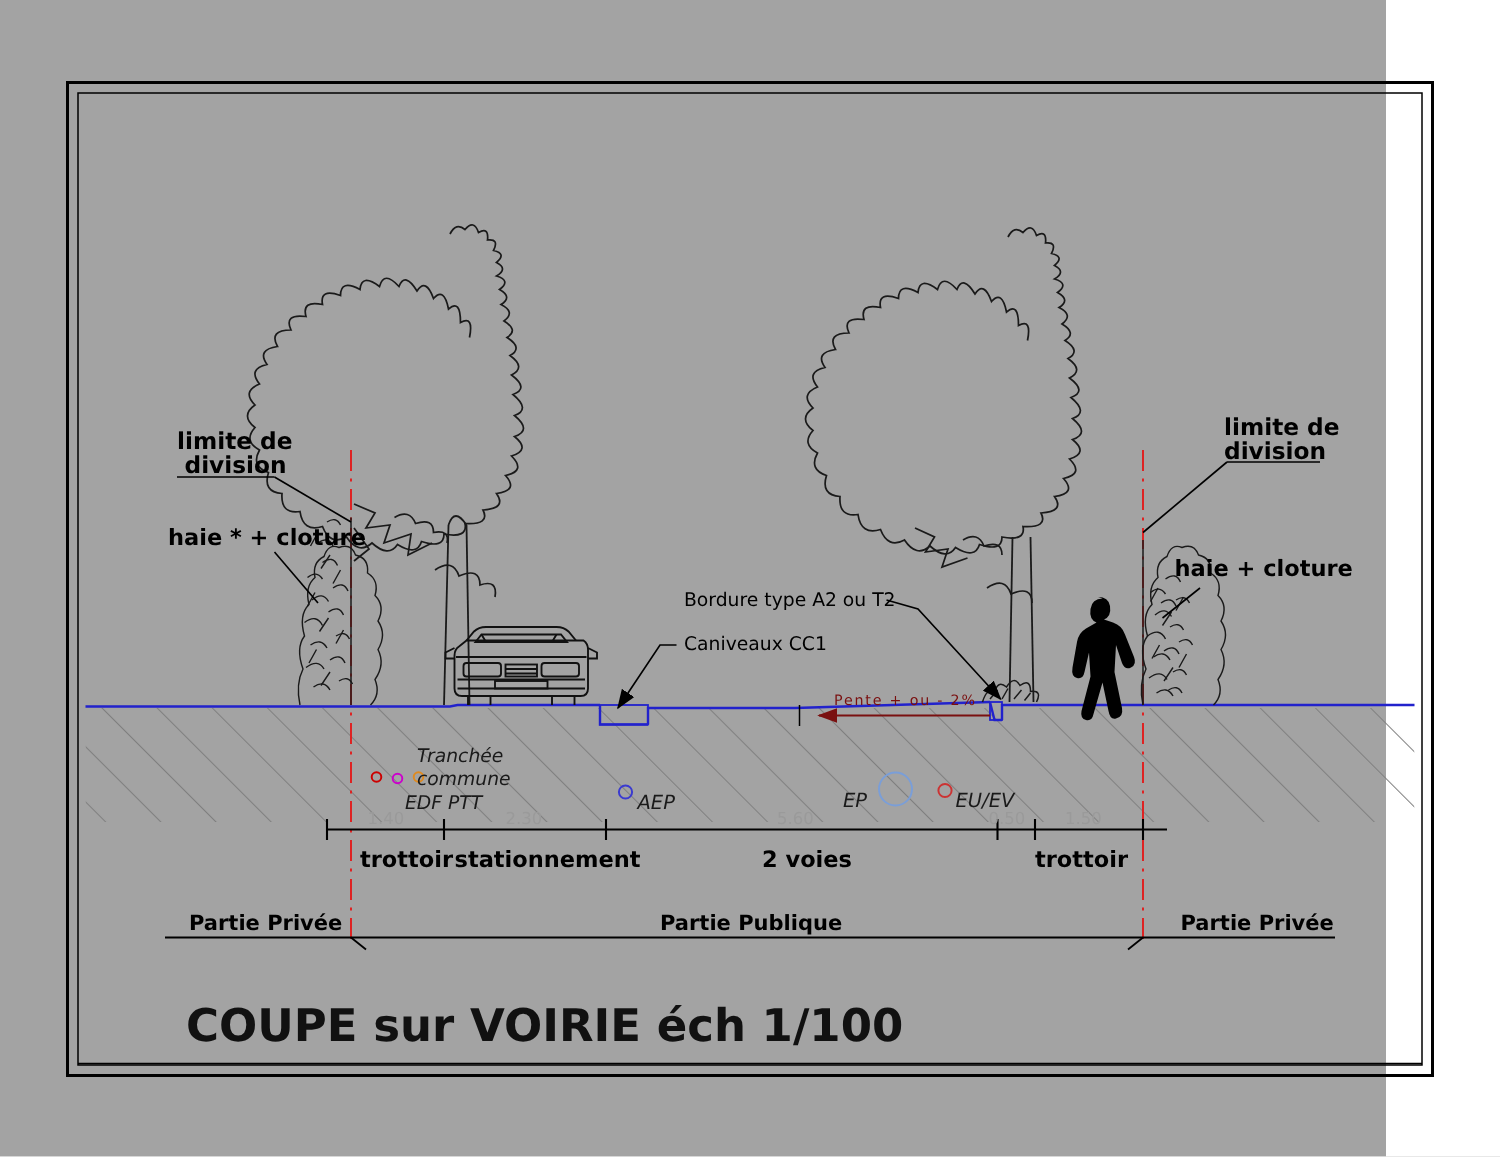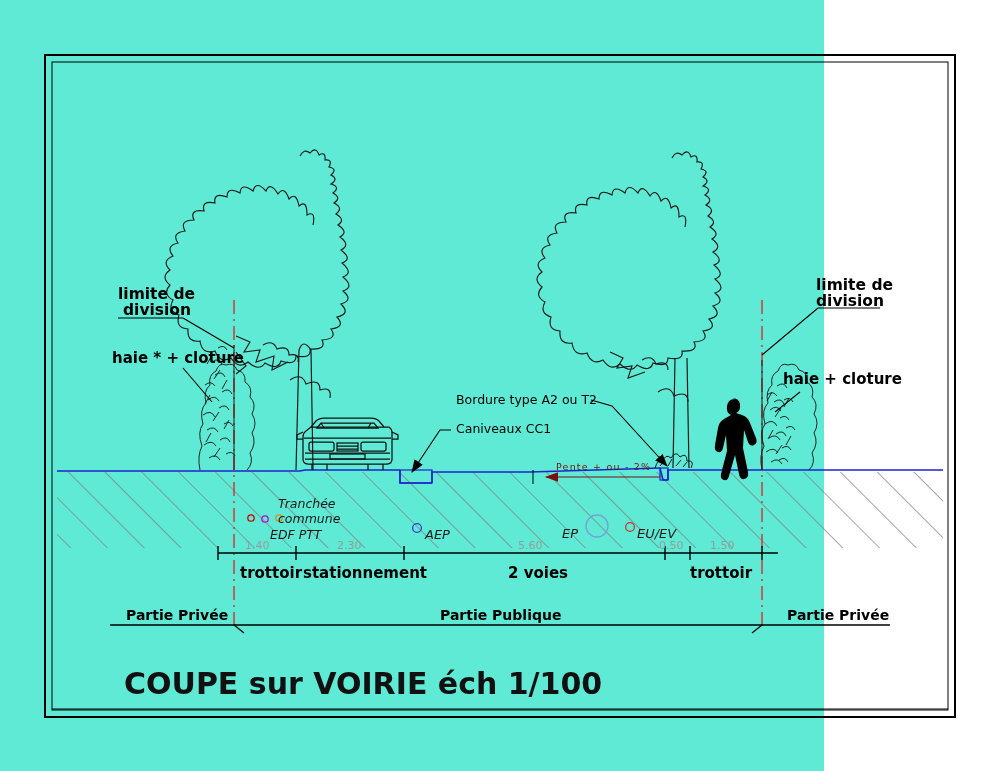--- a/index.html
+++ b/index.html
@@ -1,18 +1,18 @@
 <!DOCTYPE html>
 <html><head>
 <meta charset="utf-8">
 <style>
   html,body{margin:0;padding:0;background:#ffffff;}
   body{width:1000px;height:771px;overflow:hidden;
        font-family:"DejaVu Sans", sans-serif;}
-  #stage{position:relative;width:824px;height:771px;background:#5eead4;}
+  #stage{position:relative;width:924px;height:771px;background:#a3a3a3;}
   svg{display:block;}
   .txt{font-family:"DejaVu Sans", sans-serif;}
 </style>
 </head>
 <body>
 
 <div id="stage">
 <svg width="1000" height="771" viewBox="0 0 1000 771" xmlns="http://www.w3.org/2000/svg">
 
   <defs>

